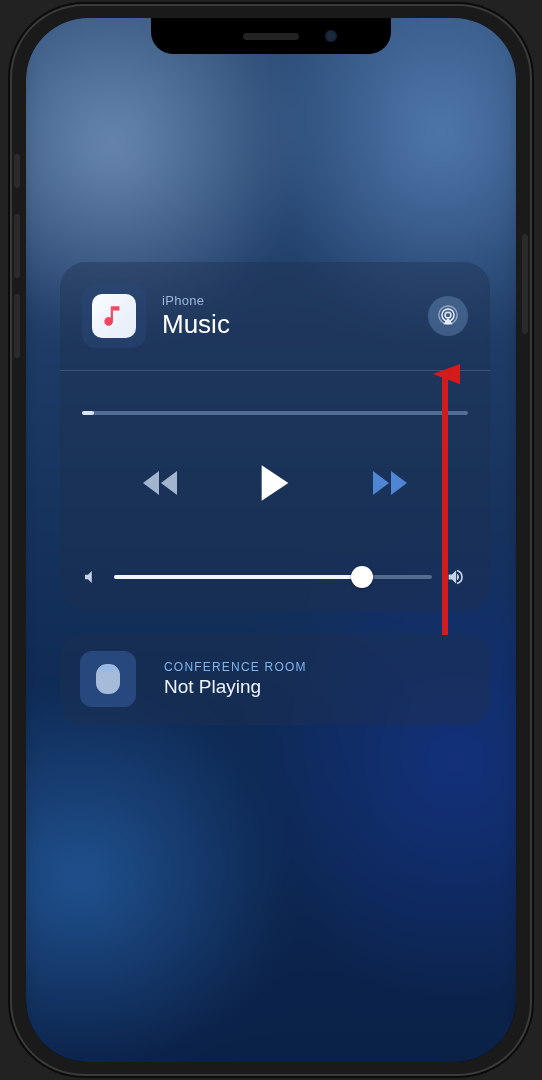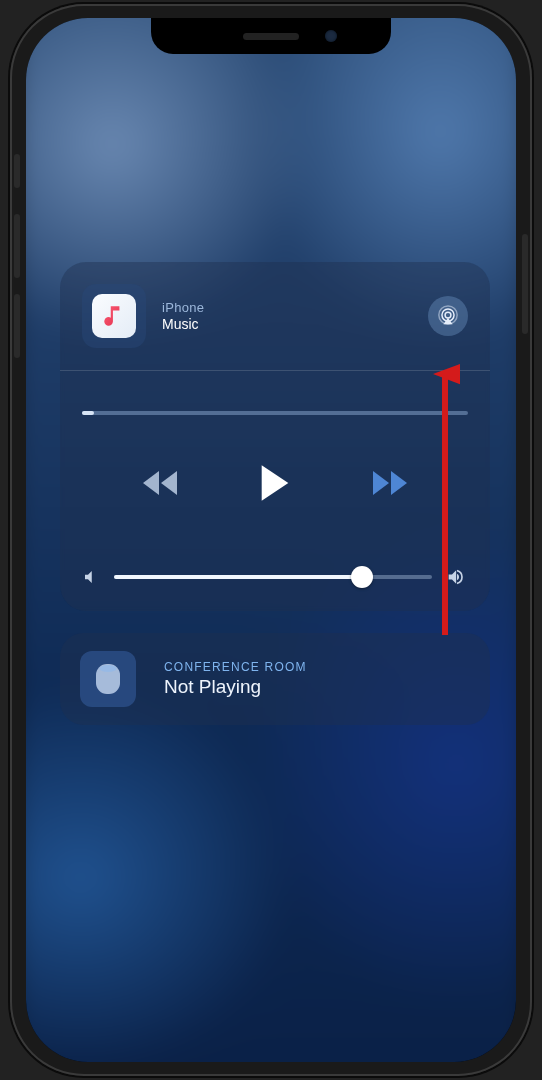--- a/index.html
+++ b/index.html
@@ -87,21 +87,21 @@
   .app-icon {
     width:44px; height:44px;
     background: linear-gradient(135deg,#fafcff,#e4ecf6);
     border-radius:10px;
     display:flex; align-items:center; justify-content:center;
   }
   .hdr-text .subtitle {
     font-size:13px; color:#9cb7da; letter-spacing:0.3px;
   }
   .hdr-text .title {
-    font-size:14px; color:#fff; font-weight:400; margin-top:1px;
+    font-size:26px; color:#fff; font-weight:400; margin-top:1px;
   }
   .airplay {
     margin-left:auto;
     width:40px; height:40px;
     border-radius:50%;
     background: rgba(120,160,210,0.35);
     display:flex; align-items:center; justify-content:center;
     color:#e6eefb;
   }
   .divider {

